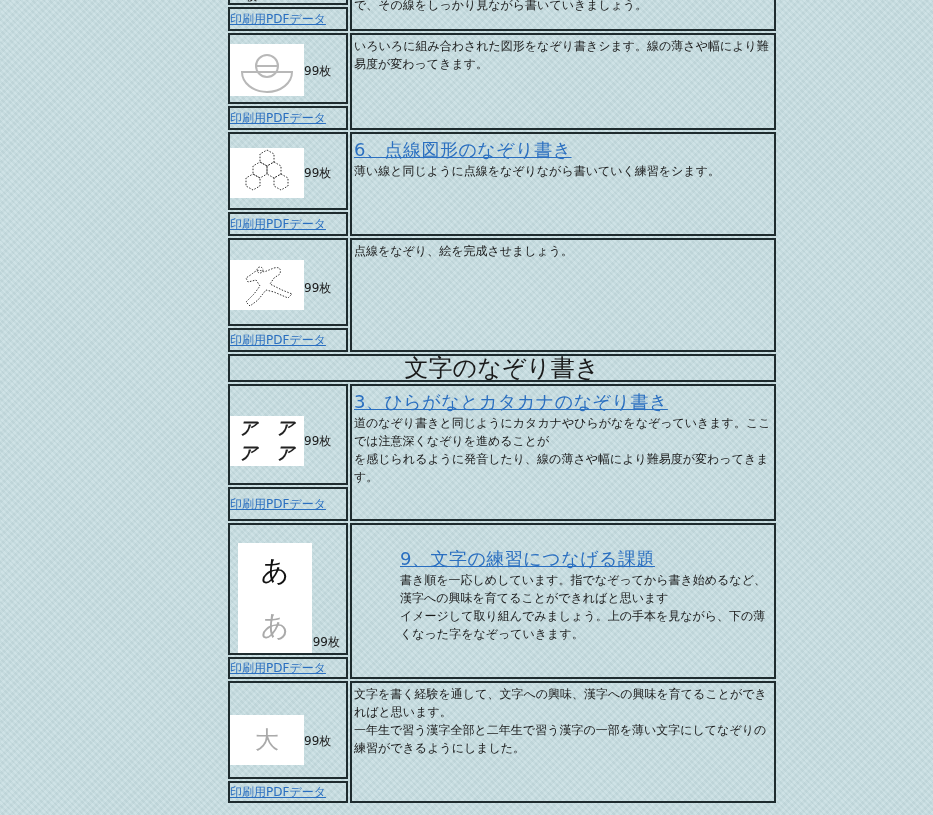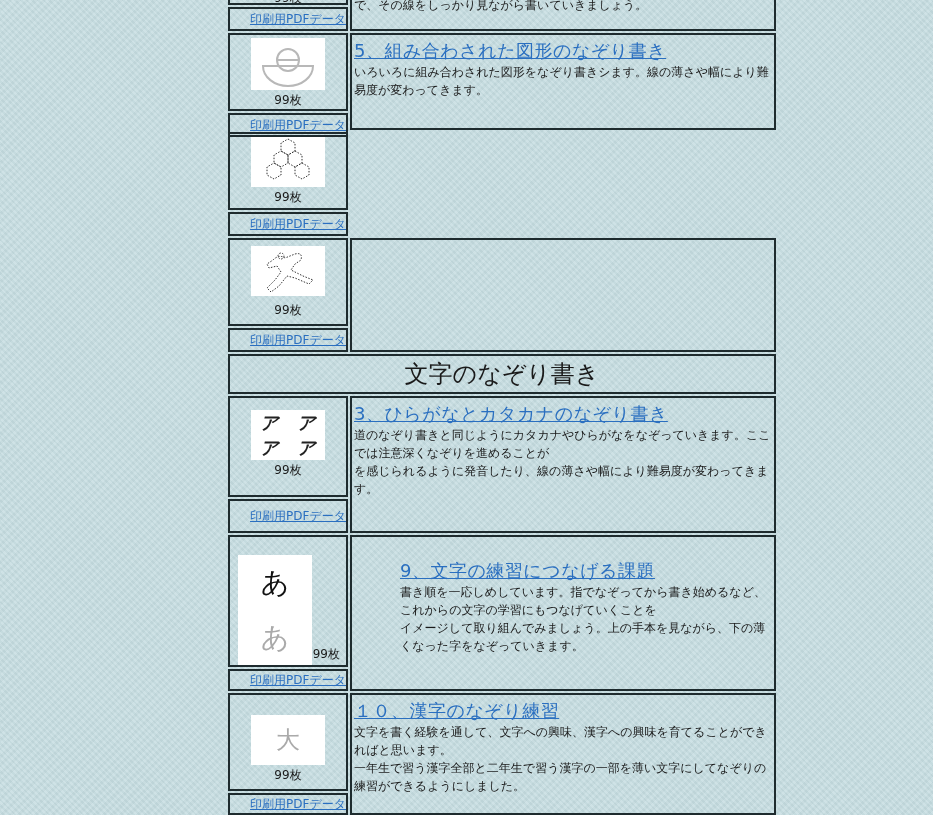--- a/index.html
+++ b/index.html
@@ -10,30 +10,30 @@
       repeating-linear-gradient(45deg, rgba(255,255,255,0.10) 0 2px, rgba(0,0,0,0.02) 2px 4px),
       repeating-linear-gradient(-45deg, rgba(255,255,255,0.06) 0 3px, rgba(0,0,0,0.025) 3px 6px);
     font-family: "DejaVu Sans", "Liberation Sans", sans-serif;
     color: #1a1a1a;
     position: relative;
   }
   .page { position: absolute; left: 228px; top: -6px; width: 548px; }
   .row { display: flex; position: relative; margin-bottom: 2px; }
   .left { width: 120px; flex: 0 0 120px; display: flex; flex-direction: column; margin-right: 2px; }
   .cell { border: 2px solid #1e2b2e; box-sizing: border-box; }
-  .thumb-cell { flex: 1 1 auto; display: flex; flex-direction: column; align-items: center; justify-content: flex-start; padding-top: 3px; margin-bottom: 2px; }
-  .link-cell { height: 24px; flex: 0 0 24px; display: flex; align-items: center; justify-content: flex-end; }
+  .thumb-cell { flex: 1 1 auto; display: flex; flex-direction: row; align-items: center; justify-content: flex-start; padding-top: 3px; margin-bottom: 2px; }
+  .link-cell { height: 24px; flex: 0 0 24px; display: flex; align-items: center; justify-content: flex-start; }
   .right { flex: 1 1 auto; padding: 2px 2px 4px 2px; }
   .pdf-link { color: #2a6fc0; font-size: 12px; text-decoration: underline; cursor: pointer; white-space: nowrap; }
   .count { font-size: 12px; margin-top: 2px; }
   .title-link { display: inline-block; color: #2a6fc0; font-size: 18px; text-decoration: underline; cursor: pointer; margin-top: 2px; letter-spacing: 0.5px; }
   .desc { font-size: 12px; line-height: 18px; }
   .desc p { margin: 0; }
   .thumb { background: #ffffff; display: flex; align-items: center; justify-content: center; }
-  .section-header { border: 2px solid #1e2b2e; box-sizing: border-box; height: 40px; display: flex; align-items: center; justify-content: center; font-size: 24px; margin-bottom: 2px; color: #1a1a1a; }
+  .section-header { border: 2px solid #1e2b2e; box-sizing: border-box; height: 28px; display: flex; align-items: center; justify-content: center; font-size: 24px; margin-bottom: 2px; color: #1a1a1a; }
   .count-inline { position: absolute; right: 6px; bottom: 2px; font-size: 12px; }
 </style>
 </head>
 <body>
 
 <div class="page">
 
   <div class="row" style="height:37px;">
     <div class="left">
       <div class="cell thumb-cell" style="height:11px; padding-top:0; overflow:hidden;">
@@ -60,21 +60,20 @@
             <path d="M12 28 L62 28 A25 20 0 0 1 12 28 Z" fill="none" stroke="#b8b8b8" stroke-width="2"></path>
           </svg>
         </div>
         <span class="count">99枚</span>
       </div>
       <div class="cell link-cell">
         <a class="pdf-link">印刷用PDFデータ</a>
       </div>
     </div>
     <div class="cell right">
-      <a class="title-link">5、組み合わされた図形のなぞり書き</a>
       <div class="desc">
         <p>いろいろに組み合わされた図形をなぞり書きシます。線の薄さや幅により難易度が変わってきます。</p>
       </div>
     </div>
   </div>
 
   <div class="row" style="height:104px;">
     <div class="left">
       <div class="cell thumb-cell">
         <div class="thumb" style="width:74px; height:50px;">
@@ -87,40 +86,49 @@
               <polygon points="51,26 58,30 58,38 51,42 44,38 44,30"></polygon>
             </g>
           </svg>
         </div>
         <span class="count">99枚</span>
       </div>
       <div class="cell link-cell">
         <a class="pdf-link">印刷用PDFデータ</a>
       </div>
     </div>
+    <div class="cell right">
+      <a class="title-link">6、点線図形のなぞり書き</a>
+      <div class="desc">
+        <p>薄い線と同じように点線をなぞりながら書いていく練習をシます。</p>
+      </div>
+    </div>
   </div>
 
   <div class="row" style="height:114px;">
     <div class="left">
       <div class="cell thumb-cell" style="padding-top:6px;">
         <div class="thumb" style="width:74px; height:50px;">
           <svg width="74" height="50" viewBox="0 0 74 50">
             <g fill="none" stroke="#333" stroke-width="1" stroke-dasharray="1.5 1.5">
               <path d="M22 14 Q28 8 34 12 L44 8 Q52 6 50 14 L44 18 L40 24 L52 30 L62 34 L58 38 L44 32 L36 30 L28 40 L20 46 L16 42 L24 34 L30 26 L26 20 L18 22 L16 18 Z"></path>
               <circle cx="30" cy="10" r="3"></circle>
             </g>
           </svg>
         </div>
         <span class="count" style="margin-top:6px;">99枚</span>
       </div>
       <div class="cell link-cell">
         <a class="pdf-link">印刷用PDFデータ</a>
       </div>
     </div>
     <div class="cell right">
+      <div class="desc">
+        <p>点線をなぞり、絵を完成させましょう。</p>
+      </div>
     </div>
   </div>
 
   <div class="section-header">文字のなぞり書き</div>
 
   <div class="row" style="height:137px;">
     <div class="left">
       <div class="cell thumb-cell" style="padding-top:12px;">
         <div class="thumb" style="width:74px; height:50px; display:grid; grid-template-columns:1fr 1fr; grid-template-rows:1fr 1fr; font-size:18px; font-style:italic; font-weight:bold; color:#222;">
           <span style="text-align:center;">ア</span>
@@ -152,40 +160,39 @@
         </div>
         <span class="count-inline">99枚</span>
       </div>
       <div class="cell link-cell" style="height:22px; flex-basis:22px;">
         <a class="pdf-link">印刷用PDFデータ</a>
       </div>
     </div>
     <div class="cell right" style="padding-top:20px;padding-left:48px;">
       <a class="title-link">9、文字の練習につなげる課題</a>
       <div class="desc">
-        <p>書き順を一応しめしています。指でなぞってから書き始めるなど、これからの文字の学習にもつなげていくことを</p>
+        <p>書き順を一応しめしています。指でなぞってから書き始めるなど、漢字への興味を育てることができればと思います</p>
         <p>イメージして取り組んでみましょう。上の手本を見ながら、下の薄くなった字をなぞっていきます。</p>
       </div>
     </div>
   </div>
 
   <div class="row" style="height:122px;">
     <div class="left">
       <div class="cell thumb-cell" style="padding-top:20px;">
         <div class="thumb" style="width:74px; height:50px; font-size:24px; color:#aaa;">
           <span>大</span>
         </div>
         <span class="count">99枚</span>
       </div>
       <div class="cell link-cell" style="height:22px; flex-basis:22px;">
         <a class="pdf-link">印刷用PDFデータ</a>
       </div>
     </div>
     <div class="cell right">
-      <a class="title-link">１０、漢字のなぞり練習</a>
       <div class="desc">
         <p>文字を書く経験を通して、文字への興味、漢字への興味を育てることができればと思います。</p>
         <p>一年生で習う漢字全部と二年生で習う漢字の一部を薄い文字にしてなぞりの練習ができるようにしました。</p>
       </div>
     </div>
   </div>
 
 </div>
 
 </body></html>

